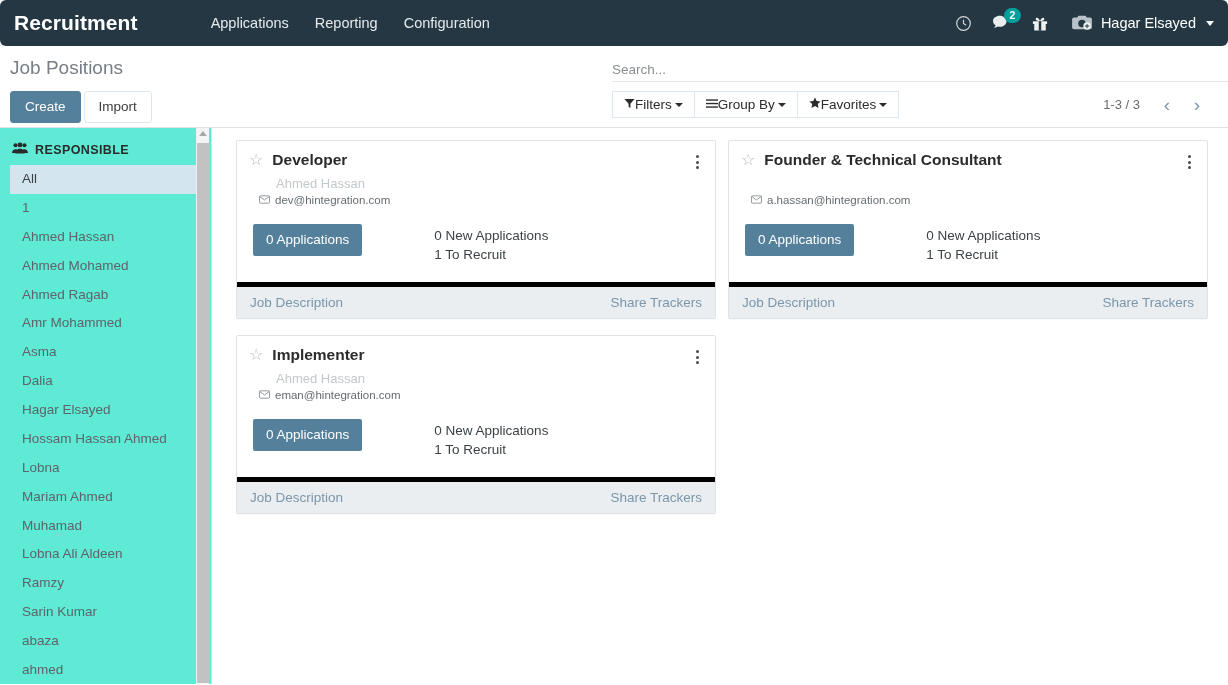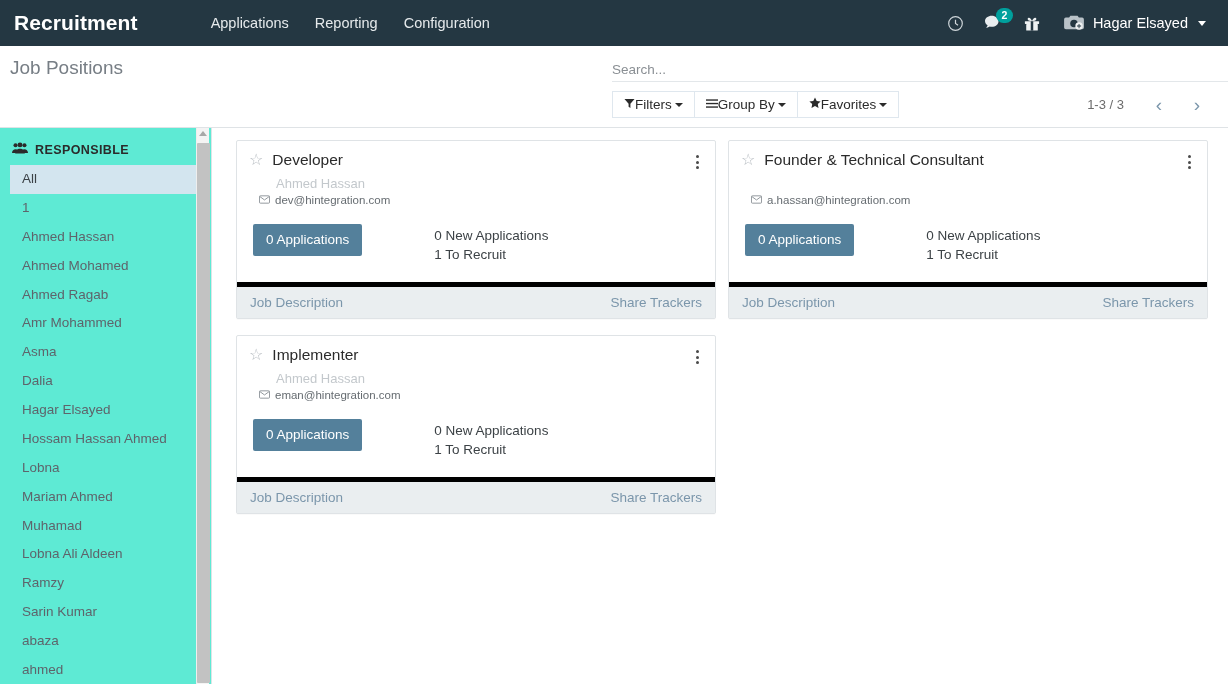--- a/index.html
+++ b/index.html
@@ -11,22 +11,23 @@
     font-family: "Liberation Sans", sans-serif;
     -webkit-font-smoothing: antialiased;
   }
 
   
   .navbar {
     height: 46px;
     background: #243742;
     display: flex;
     align-items: center;
-    padding: 0 16px 0 0;
+    padding: 0 8px 0 0;
     position: relative;
+    border-radius: 6px;
   }
   .brand {
     color: #ffffff;
     font-size: 21px;
     font-weight: bold;
     letter-spacing: .1px;
     padding: 0 16px 0 14px;
     white-space: nowrap;
   }
   .nav-menu { display: flex; align-items: center; margin-left: 44px; }
@@ -174,21 +175,21 @@
     border-left: 4px solid transparent;
     border-right: 4px solid transparent;
     border-top: 4px solid #2b2b2b;
     margin-left: 3px;
   }
   .pager {
     position: absolute;
     right: 18px;
     display: flex;
     align-items: center;
-    gap: 12px;
+    gap: 4px;
   }
   .pager-text { font-size: 13px; color: #6b6b6b; margin-right: 10px; white-space: nowrap;}
   .pager-btn {
     width: 26px; height: 26px;
     display: flex; align-items: center; justify-content: center;
     color: #7b96ab;
     cursor: pointer;
     font-size: 19px;
     line-height: 1;
   }
@@ -283,21 +284,21 @@
   .card-body { padding: 10px 12px 12px 12px; min-height: 141px; position: relative; }
   .card-title-row {
     display: flex;
     align-items: center;
     gap: 9px;
     padding-right: 30px;
   }
   .star-icon { color: #b6bcc1; font-size: 16px; line-height: 1; cursor: pointer; }
   .card-title {
     font-size: 15.5px;
-    font-weight: normal;
+    font-weight: bold;
     color: #2b2b2b;
     line-height: 1.2;
   }
   .kebab {
     position: absolute;
     top: 12px; right: 10px;
     width: 16px; height: 18px;
     cursor: pointer;
     display: flex; flex-direction: column;
     align-items: center; justify-content: space-between;
@@ -412,20 +413,24 @@
       <span>Hagar Elsayed</span>
       <span class="caret"></span>
     </div>
   </div>
 </div>
 
 <div class="control-panel">
 
   <div class="cp-left">
     <h1 class="page-title">Job Positions</h1>
+    <div class="btn-row">
+      <div class="btn btn-primary">Create</div>
+      <div class="btn btn-default">Import</div>
+    </div>
   </div>
 
   <div class="cp-search">
     <div class="search-row">
       <input class="search-input" type="text" placeholder="Search..." style="">
     </div>
 
     <div class="filter-row">
       <div class="filter-group">
 

